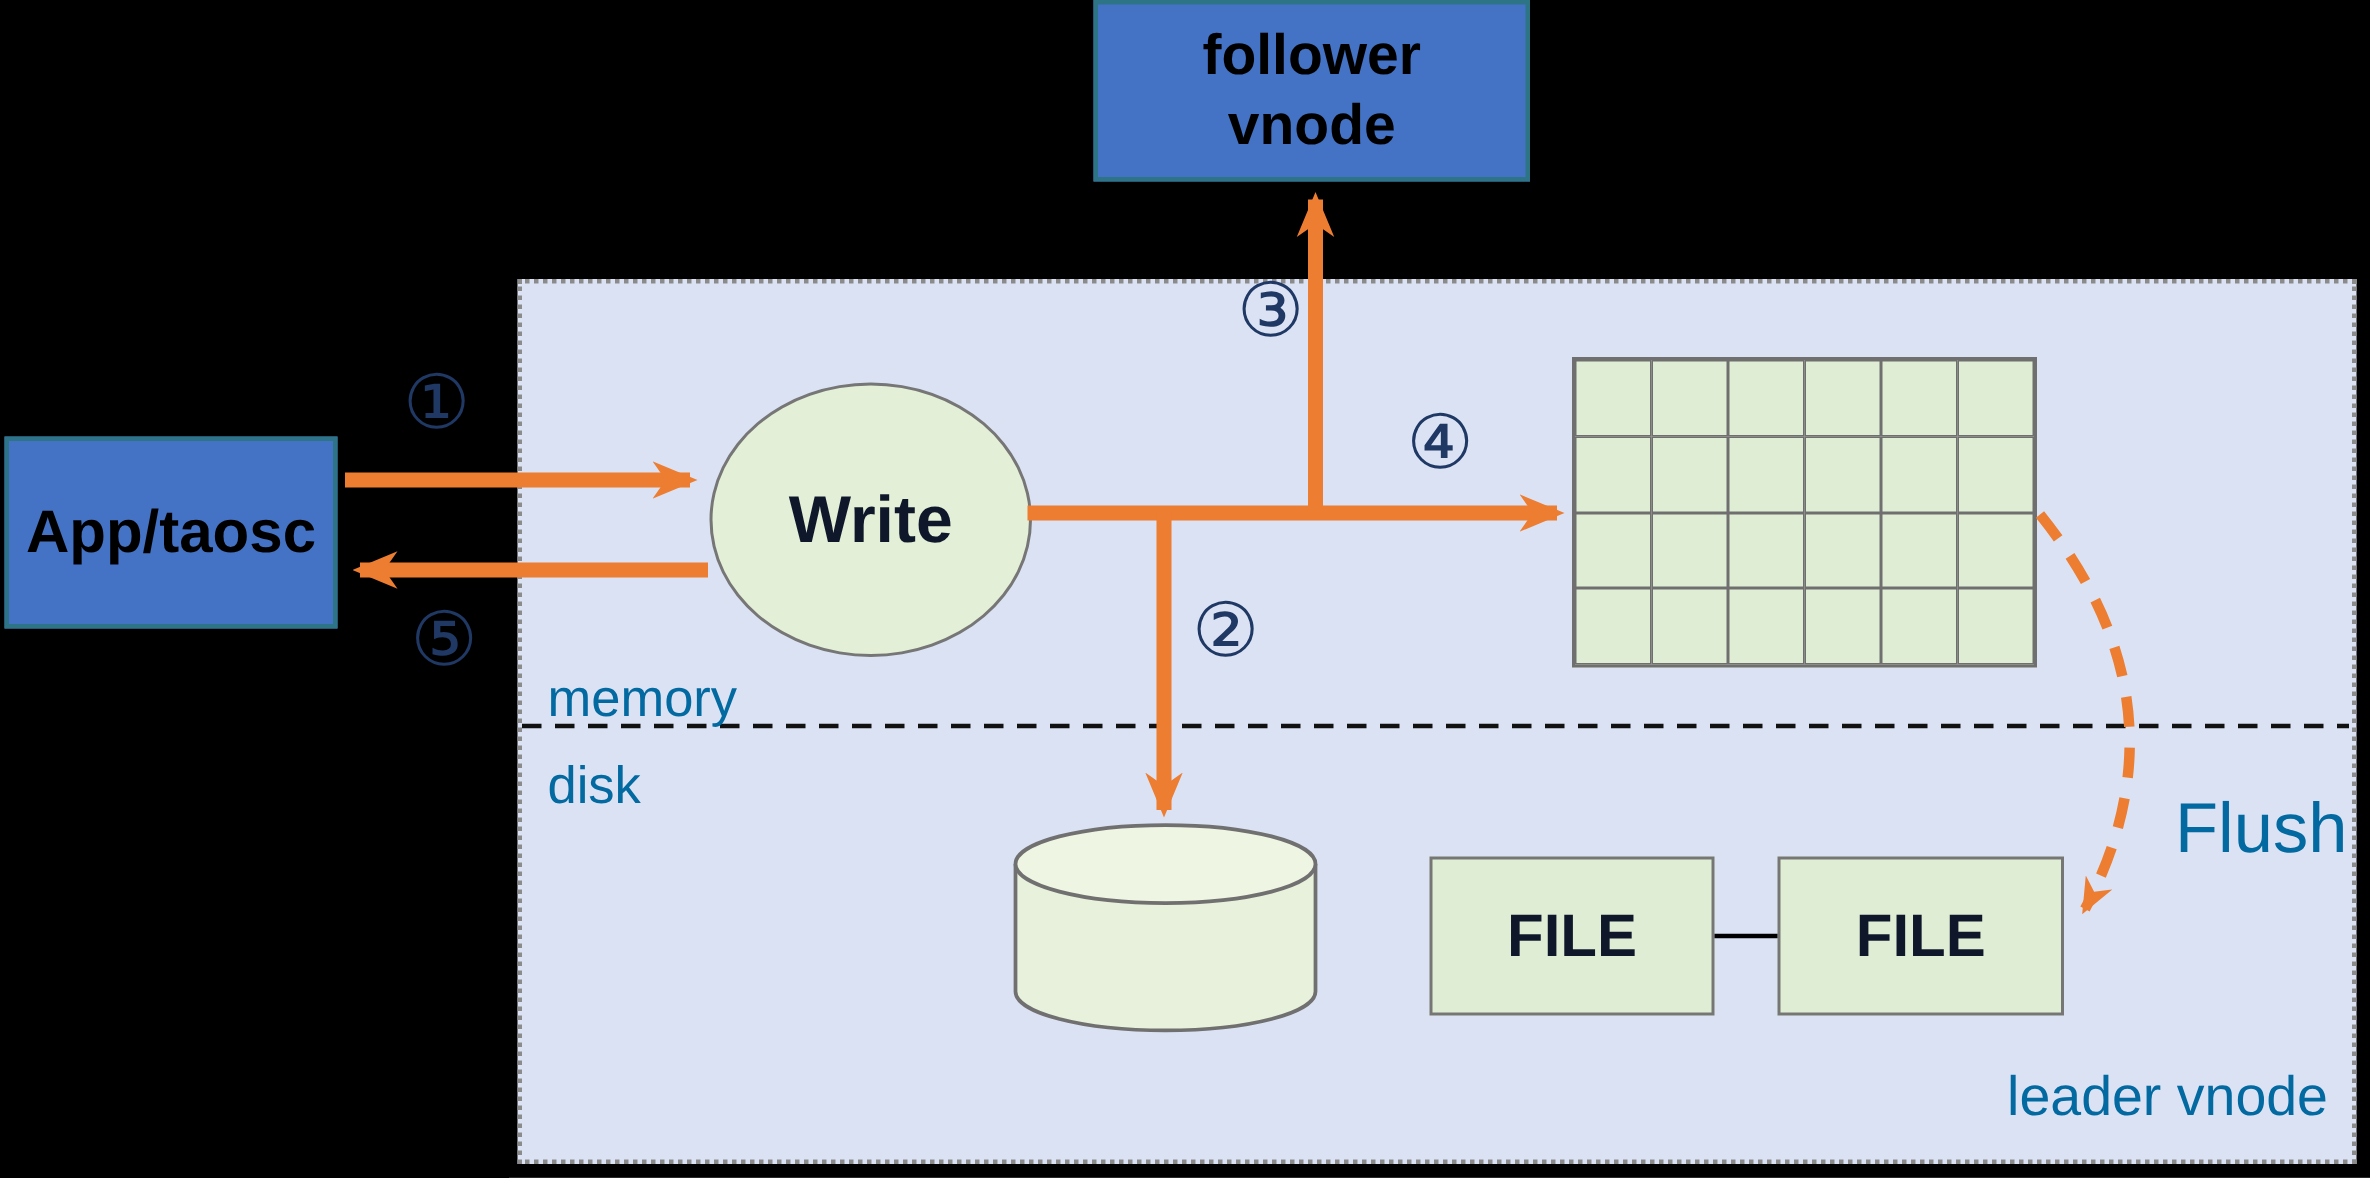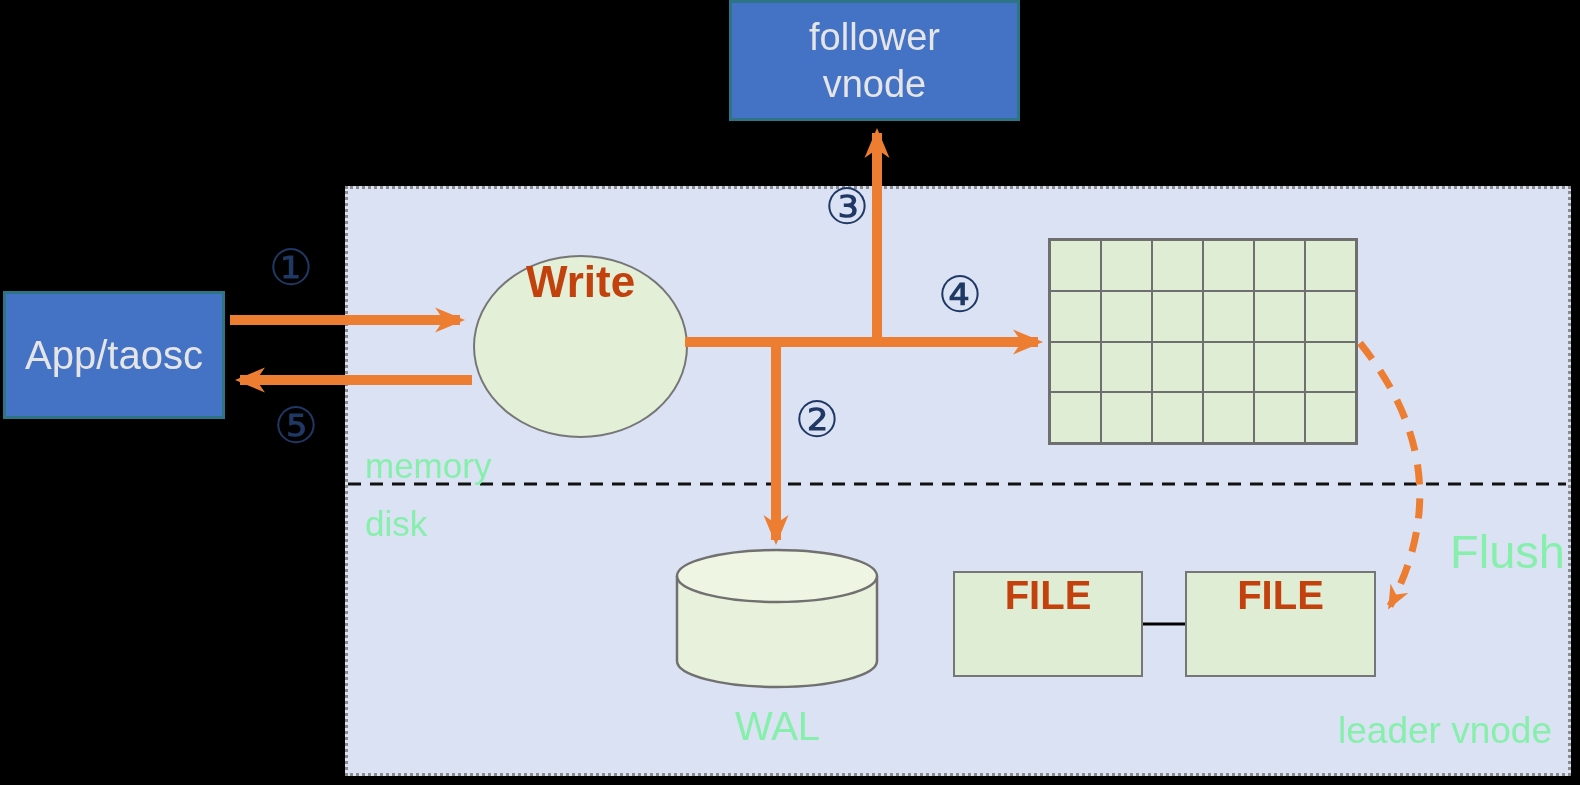--- a/index.html
+++ b/index.html
@@ -9,42 +9,42 @@
   }
   
   .bigbox{
     position:absolute;left:345px;top:186px;width:1220px;height:584px;
     background:#dbe2f3;border:3px dotted #8b8b8b;
   }
   
   .bluebox{
     position:absolute;background:#4472c4;border:3px solid #2e7487;
     display:flex;align-items:center;justify-content:center;
-    color:#e5e5e5;font-weight:normal;text-align:center;box-sizing:border-box;
+    color:#000000;font-weight:bold;text-align:center;box-sizing:border-box;
   }
   .follower{left:729px;top:0;width:291px;height:121px;font-size:38px;line-height:1.22;white-space:pre-line;}
   .app{left:3px;top:291px;width:222px;height:128px;font-size:40px;}
   
   .greenshape{
     position:absolute;background:#e3efd7;border:2.5px solid #767676;box-sizing:border-box;
-    display:flex;align-items:flex-start;justify-content:center;
-    color:#c2410c;font-weight:bold;
+    display:flex;align-items:center;justify-content:center;
+    color:#0f172a;font-weight:bold;
   }
   .circle{left:473px;top:255px;width:215px;height:183px;border-radius:50%;font-size:44px;}
   .file1{left:953px;top:571px;width:190px;height:106px;font-size:40px;background:#e0edd5;}
   .file2{left:1185px;top:571px;width:191px;height:106px;font-size:40px;background:#e0edd5;}
   
   .memtable{
     position:absolute;left:1048px;top:238px;width:310px;height:207px;
     background:#e0edd5;border:2.5px solid #6f6f6f;box-sizing:border-box;
     display:grid;
   }
   .memtable .cell{border:1.2px solid #6f6f6f;}
   
-  .plain{position:absolute;color:#86efac;}
+  .plain{position:absolute;color:#0369a1;}
   .lbl-memory{left:365px;top:446px;font-size:35px;}
   .lbl-disk{left:365px;top:488px;font-size:35px;margin-top:16px;}
   .lbl-wal{left:700px;top:704px;width:155px;text-align:center;font-size:40px;}
   .lbl-leader{left:1290px;top:710px;width:262px;text-align:right;font-size:37px;}
   .lbl-flush{left:1450px;top:524px;font-size:47px;}
   
   .step{
     position:absolute;transform:translate(-50%,-50%);
     font-family:"DejaVu Sans",sans-serif;font-size:50px;color:#1f3864;line-height:1;
   }
@@ -130,21 +130,20 @@
 
     <line x1="877" y1="342" x2="877" y2="133" stroke="#ed7d31" stroke-width="10" marker-end="url(#arrow)"></line>
 
     <line x1="776" y1="342" x2="776" y2="540" stroke="#ed7d31" stroke-width="10" marker-end="url(#arrow)"></line>
 
     <path d="M 1360 343 Q 1462 470 1390 606" fill="none" stroke="#ed7d31" stroke-width="7" stroke-dasharray="20 14" marker-end="url(#arrowS)"></path>
   </svg>
 
   <div class="plain lbl-memory">memory</div>
   <div class="plain lbl-disk">disk</div>
-  <div class="plain lbl-wal">WAL</div>
   <div class="plain lbl-leader">leader vnode</div>
   <div class="plain lbl-flush">Flush</div>
 
   <div class="step" style="left:291px;top:268px">①</div>
   <div class="step" style="left:817px;top:420px">②</div>
   <div class="step" style="left:847px;top:207px">③</div>
   <div class="step" style="left:960px;top:295px">④</div>
   <div class="step" style="left:296px;top:426px">⑤</div>
 
 </div>

